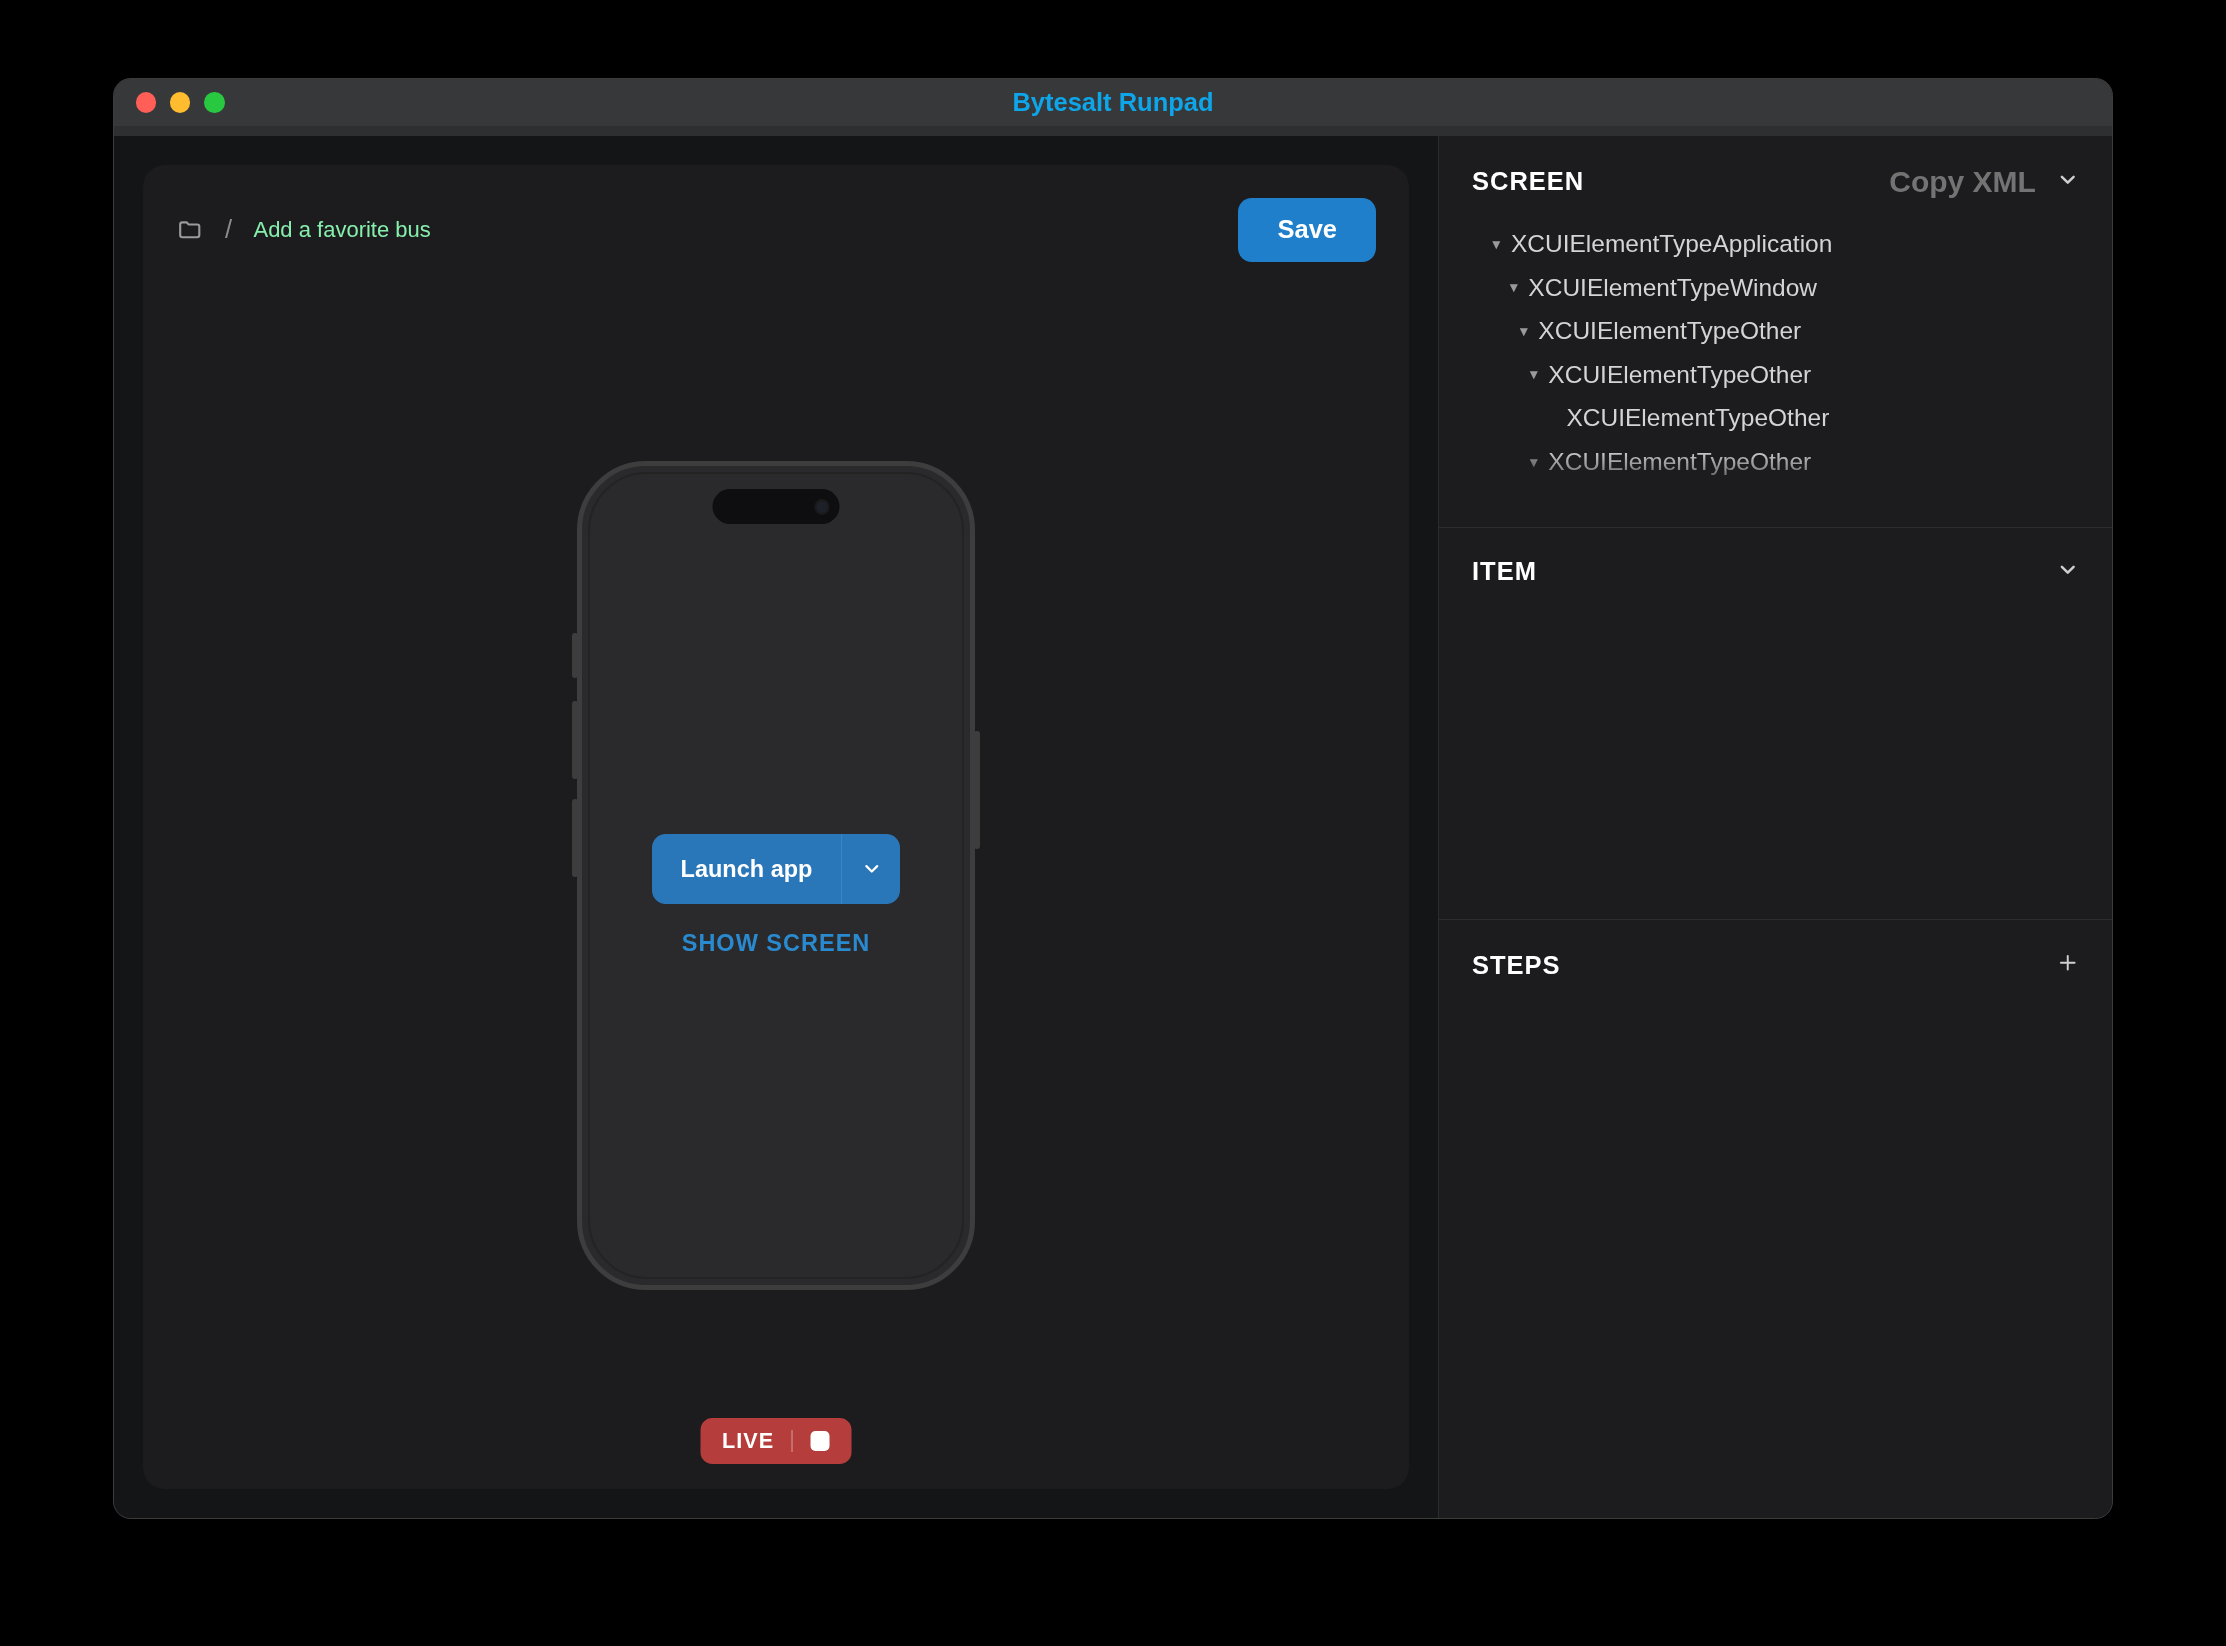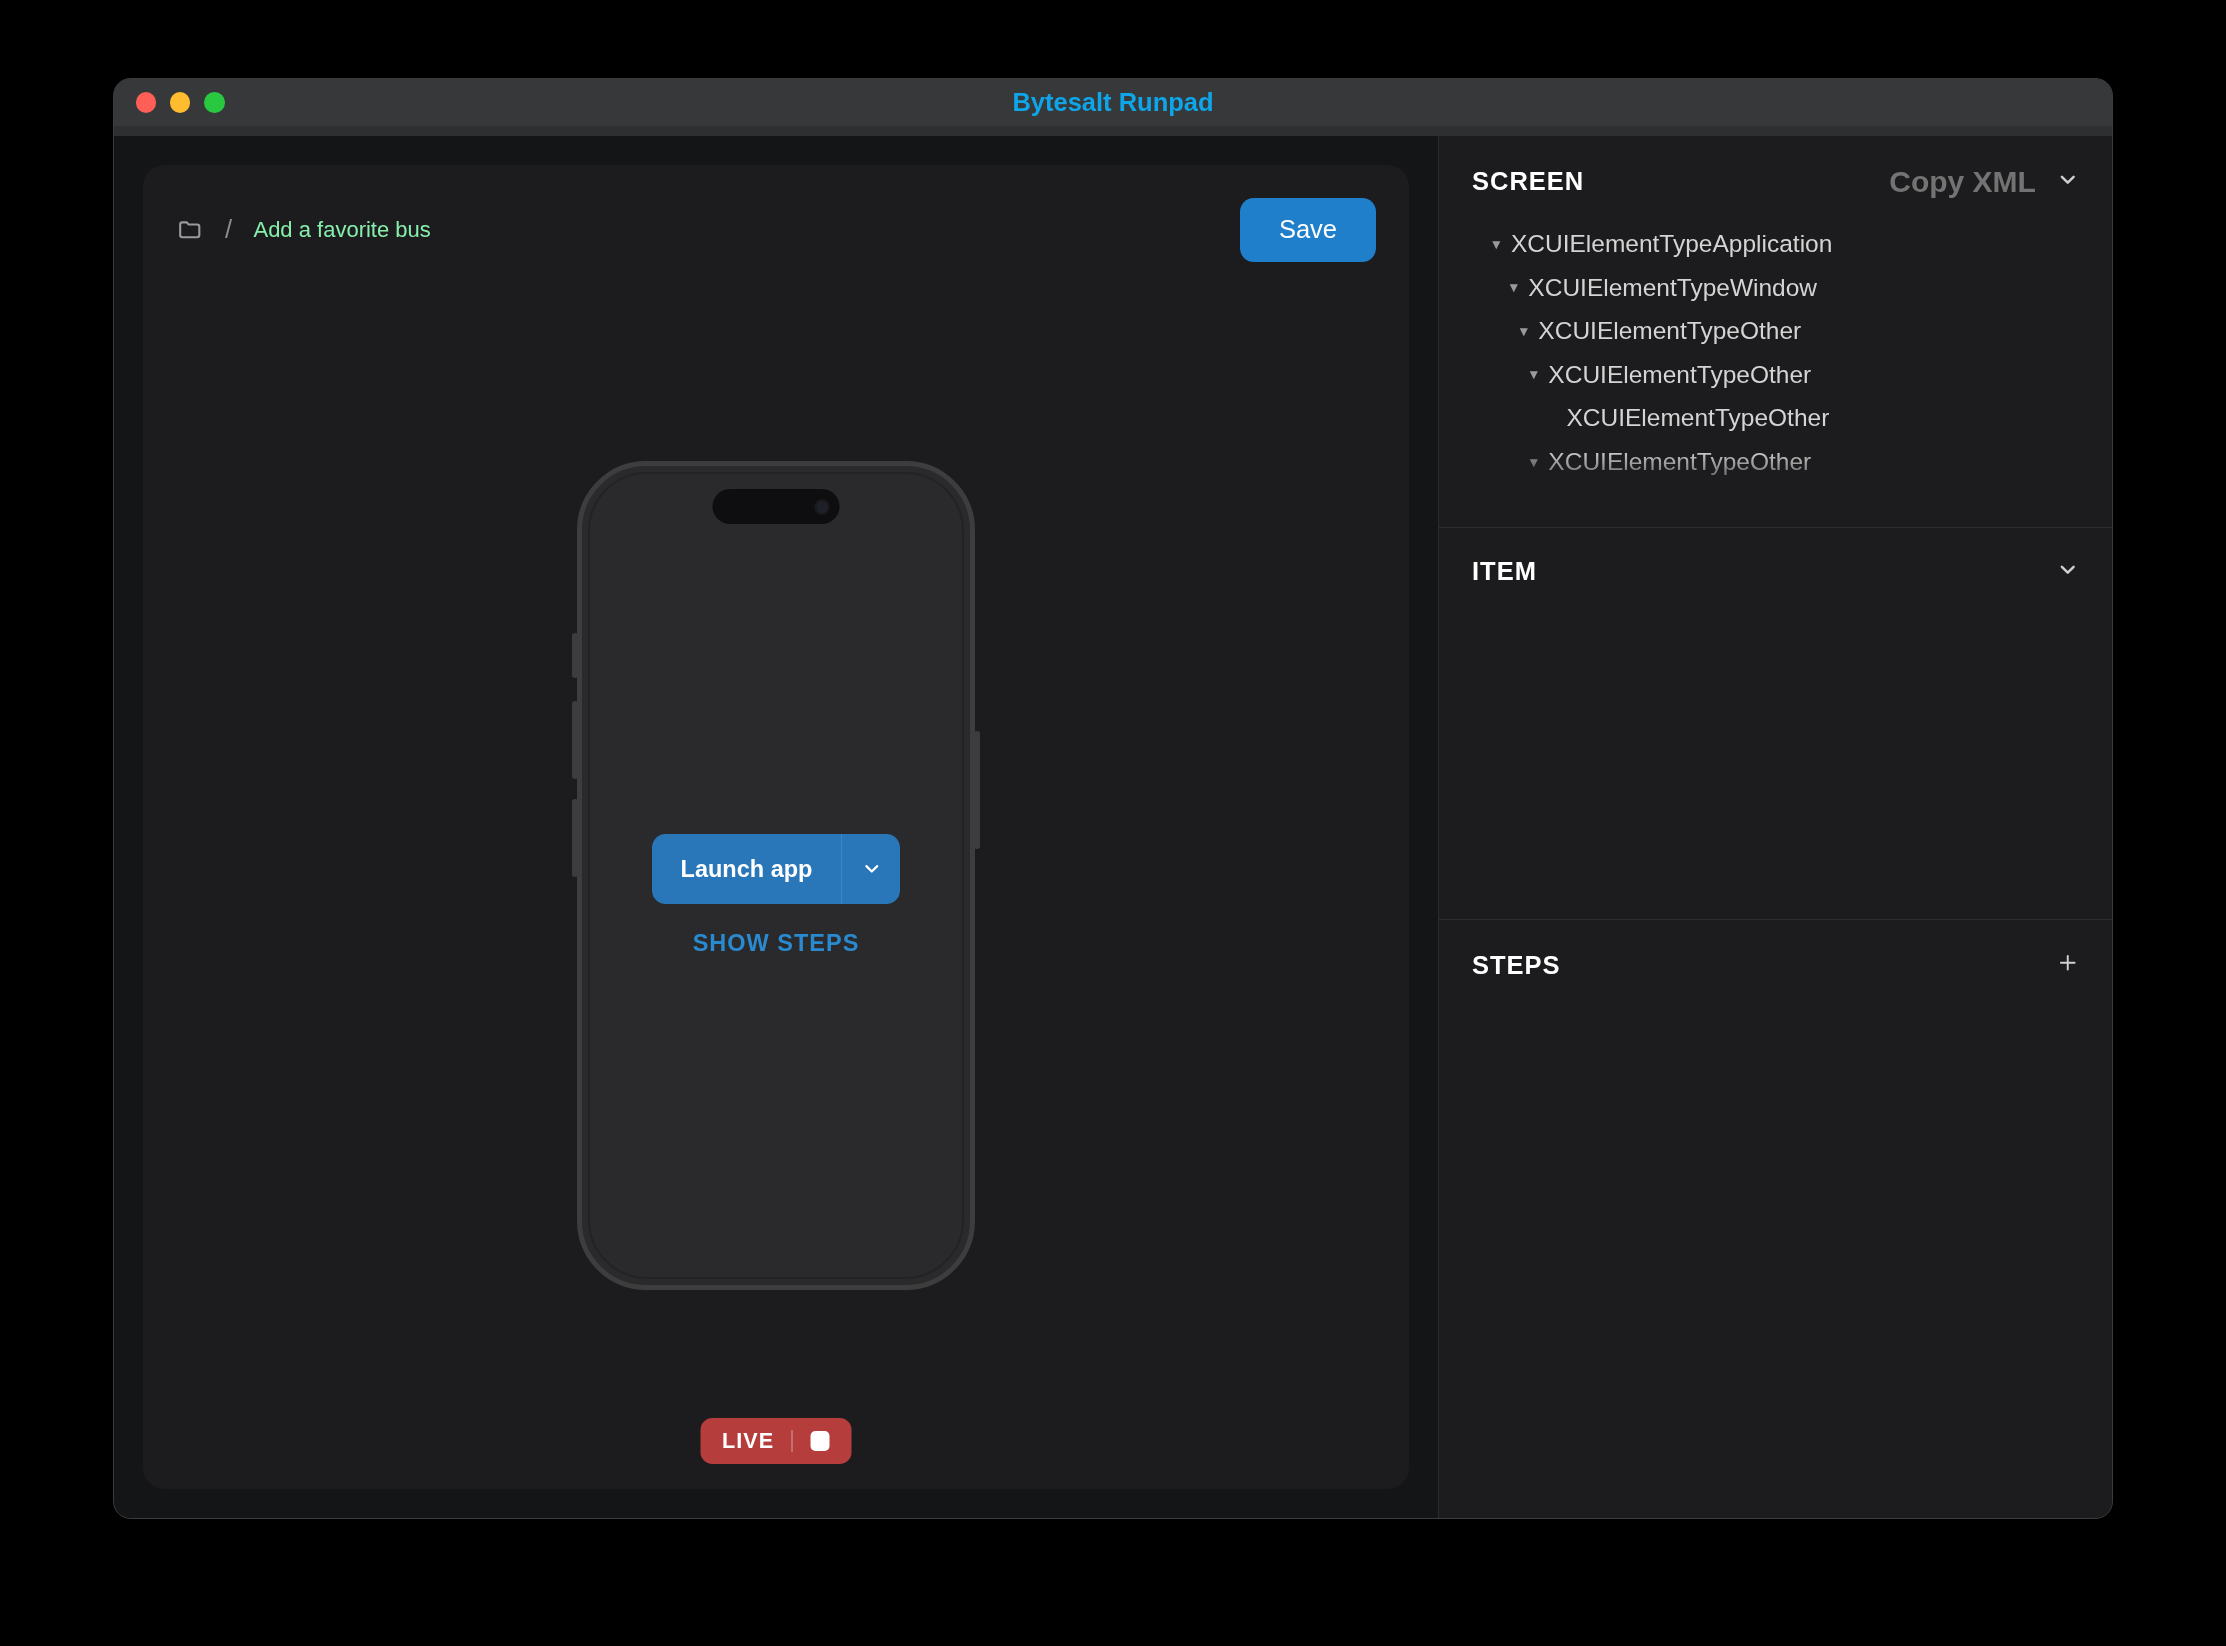--- a/index.html
+++ b/index.html
@@ -49,21 +49,21 @@
     overflow: hidden;
   }
   
   .toolbar { display: flex; align-items: center; padding: 33px 33px 0 33px; gap: 17.6px; }
   .folder-icon { width: 27.4px; height: 27.4px; color: #9a9a9a; display:flex; align-items:center; justify-content:center; }
   .slash { color: #8c8c8c; font-size: 25.5px; margin: 0 3.9px; }
   .toolbar-title { color: #86efac; font-size: 22px; font-weight: 400; }
   .toolbar-spacer { flex: 1; }
   .save-btn {
     background: #1f7fca; color: #fff; border: none; border-radius: 13.7px;
-    font-size: 25.5px; font-weight: 400; padding: 17.6px 39px; cursor: pointer;
+    font-size: 25.5px; font-weight: 700; padding: 17.6px 39px; cursor: pointer;
   }
   
   .phone-stage { flex: 1; display: flex; align-items: center; justify-content: center; position: relative; }
   
   .phone {
     width: 398px; height: 829px;
     border: 5.9px solid #3d3d3e;
     border-radius: 69px;
     background: #2a2a2c;
     position: relative;
@@ -187,21 +187,21 @@
 
             <div class="phone-center">
               <div class="launch-wrap">
                 <button class="launch-btn">Launch app</button>
                 <button class="launch-dd">
                   <svg width="21.6" height="21.6" viewBox="0 0 24 24" fill="none" stroke="currentColor" stroke-width="2.5" stroke-linecap="round" stroke-linejoin="round">
                       <polyline points="6 9 12 15 18 9"></polyline>
                     </svg>
                 </button>
               </div>
-              <div class="show-screen">SHOW STEPS</div>
+              <div class="show-screen">SHOW SCREEN</div>
             </div>
           </div>
 
         </div>
 
         <div class="live-badge">
           <span>LIVE</span>
           <span class="div"></span>
           <span class="rec"></span>
         </div>

